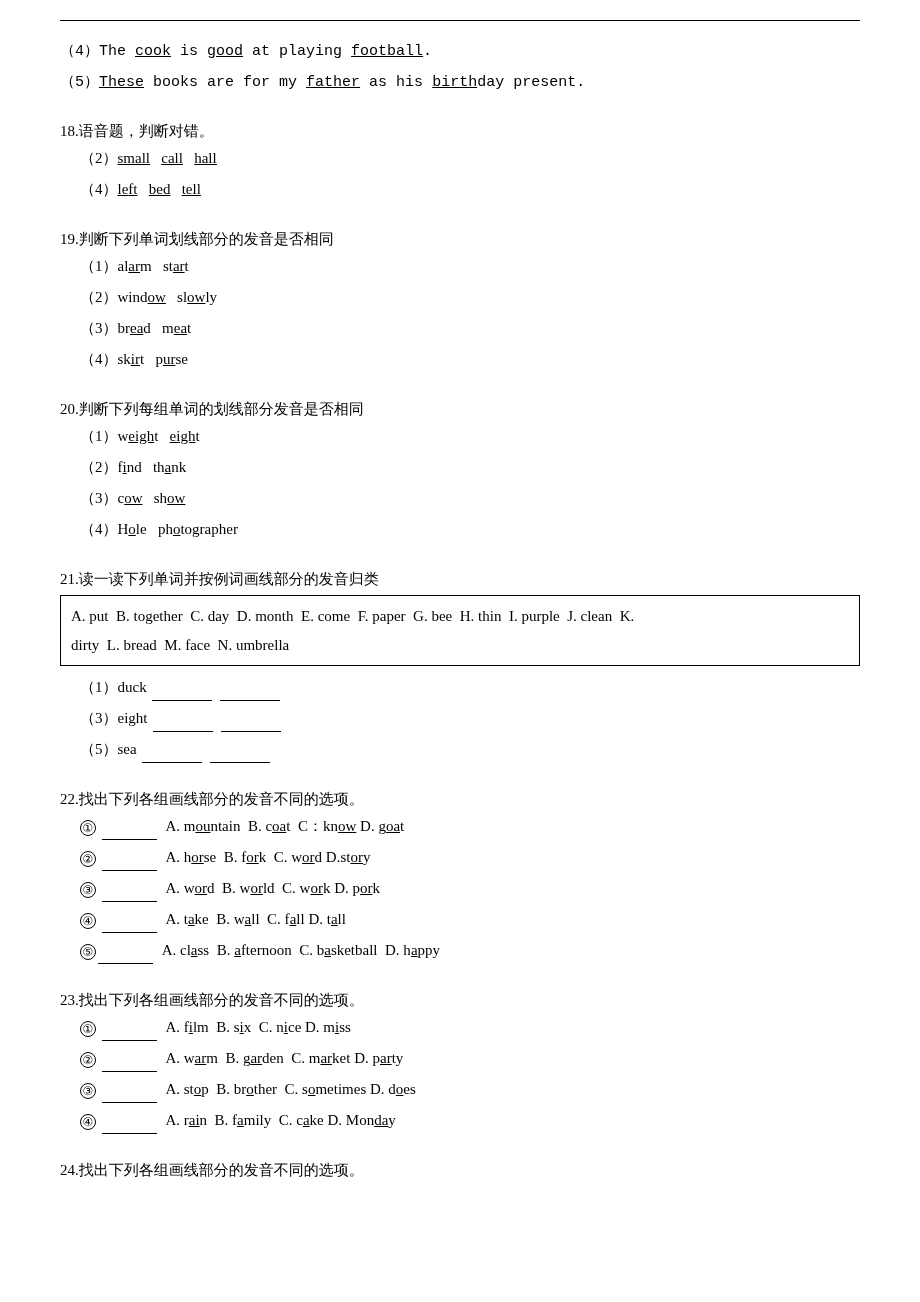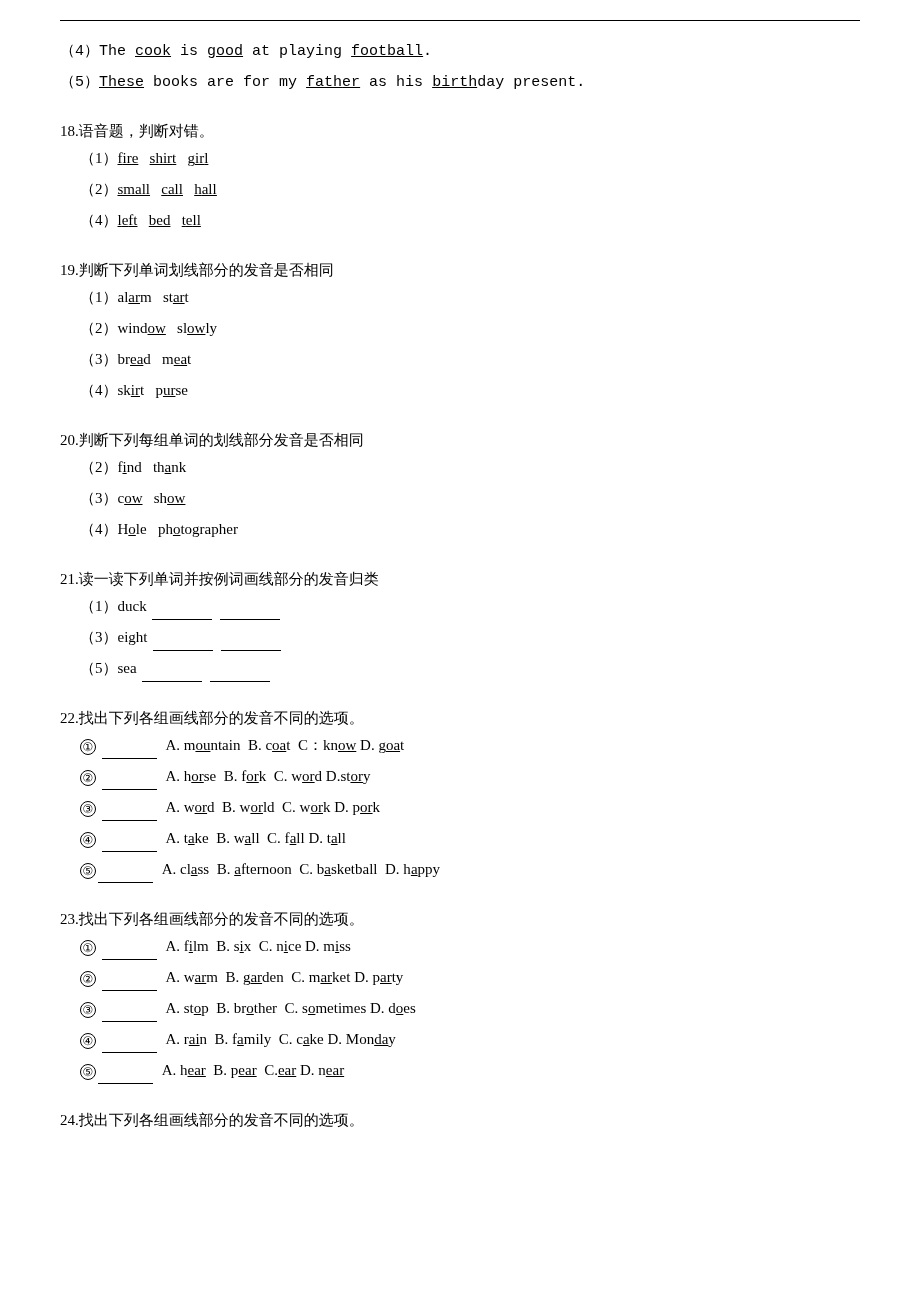--- a/index.html
+++ b/index.html
@@ -64,23 +64,20 @@
     （4）The <u>cook</u> is <u>good</u> at playing <u>football</u>.
   </div>
   <div class="line">
     （5）<u>These</u> books are for my <u>fa<u>th</u>er</u> as his <u>birth</u>day present.
   </div>
 </div>
 
 <div class="section">
   <div class="question-title">18.语音题，判断对错。</div>
   <div class="sub-item">
-    （1）<u>f<u>ir</u>e</u>&nbsp;&nbsp; <u>sh<u>ir</u>t</u>&nbsp;&nbsp; <u>g<u>ir</u>l</u>
-  </div>
-  <div class="sub-item">
     （2）<u>sm<u>all</u></u>&nbsp;&nbsp; <u>c<u>all</u></u>&nbsp;&nbsp; <u>h<u>all</u></u>
   </div>
   <div class="sub-item">
     （4）<u>l<u>e</u>ft</u>&nbsp;&nbsp; <u>b<u>e</u>d</u>&nbsp;&nbsp; <u>t<u>e</u>ll</u>
   </div>
 </div>
 
 <div class="section">
   <div class="question-title">19.判断下列单词划线部分的发音是否相同</div>
   <div class="sub-item">
@@ -93,32 +90,39 @@
     （3）br<u>ea</u>d&nbsp;&nbsp; m<u>ea</u>t
   </div>
   <div class="sub-item">
     （4）sk<u>ir</u>t&nbsp;&nbsp; p<u>ur</u>se
   </div>
 </div>
 
 <div class="section">
   <div class="question-title">20.判断下列每组单词的划线部分发音是否相同</div>
   <div class="sub-item">
+    （1）w<u>eigh</u>t&nbsp;&nbsp; <u>eigh</u>t
+  </div>
+  <div class="sub-item">
     （2）f<u>i</u>nd&nbsp;&nbsp; th<u>a</u>nk
   </div>
   <div class="sub-item">
     （3）c<u>ow</u>&nbsp;&nbsp; sh<u>ow</u>
   </div>
   <div class="sub-item">
     （4）H<u>o</u>le&nbsp;&nbsp; ph<u>o</u>tographer
   </div>
 </div>
 
 <div class="section">
   <div class="question-title">21.读一读下列单词并按例词画线部分的发音归类</div>
+  <div class="box">
+    A. put&nbsp; B. together&nbsp; C. day&nbsp; D. month&nbsp; E. come&nbsp; F. paper&nbsp; G. bee&nbsp; H. thin&nbsp; I. purple&nbsp; J. clean&nbsp; K.<br>
+    dirty&nbsp; L. bread&nbsp; M. face&nbsp; N. umbrella
+  </div>
   <div class="sub-item">
     （1）duck <span class="blank"></span> <span class="blank"></span>
   </div>
   <div class="sub-item">
     （3）eight <span class="blank"></span> <span class="blank"></span>
   </div>
   <div class="sub-item">
     （5）sea <span class="blank"></span> <span class="blank"></span>
   </div>
 </div>
@@ -166,21 +170,17 @@
   <div class="sub-item">
     <span style="display:inline-block;border:1px solid #000;width:16px;height:16px;text-align:center;line-height:14px;font-size:12px;border-radius:50%;vertical-align:middle;">③</span>
     <span class="blank" style="width:55px;"></span>&nbsp;
     A. st<u>o</u>p&nbsp; B. br<u>o</u>ther&nbsp; C. s<u>o</u>metimes&nbsp;D. d<u>o</u>es
   </div>
   <div class="sub-item">
     <span style="display:inline-block;border:1px solid #000;width:16px;height:16px;text-align:center;line-height:14px;font-size:12px;border-radius:50%;vertical-align:middle;">④</span>
     <span class="blank" style="width:55px;"></span>&nbsp;
     A. r<u>ai</u>n&nbsp; B. f<u>a</u>mily&nbsp; C. c<u>a</u>ke&nbsp;D. Mon<u>da</u>y
   </div>
-  <div class="sub-item">
-    <span style="display:inline-block;border:1px solid #000;width:16px;height:16px;text-align:center;line-height:14px;font-size:12px;border-radius:50%;vertical-align:middle;">⑤</span><span class="blank" style="width:55px;"></span>&nbsp;
-    A. h<u>ear</u>&nbsp; B. p<u>ear</u>&nbsp; C.<u>ear</u>&nbsp;D. n<u>ear</u>
-  </div>
 </div>
 
 <div class="section">
   <div class="question-title">24.找出下列各组画线部分的发音不同的选项。</div>
 </div>
 
 </body></html>

